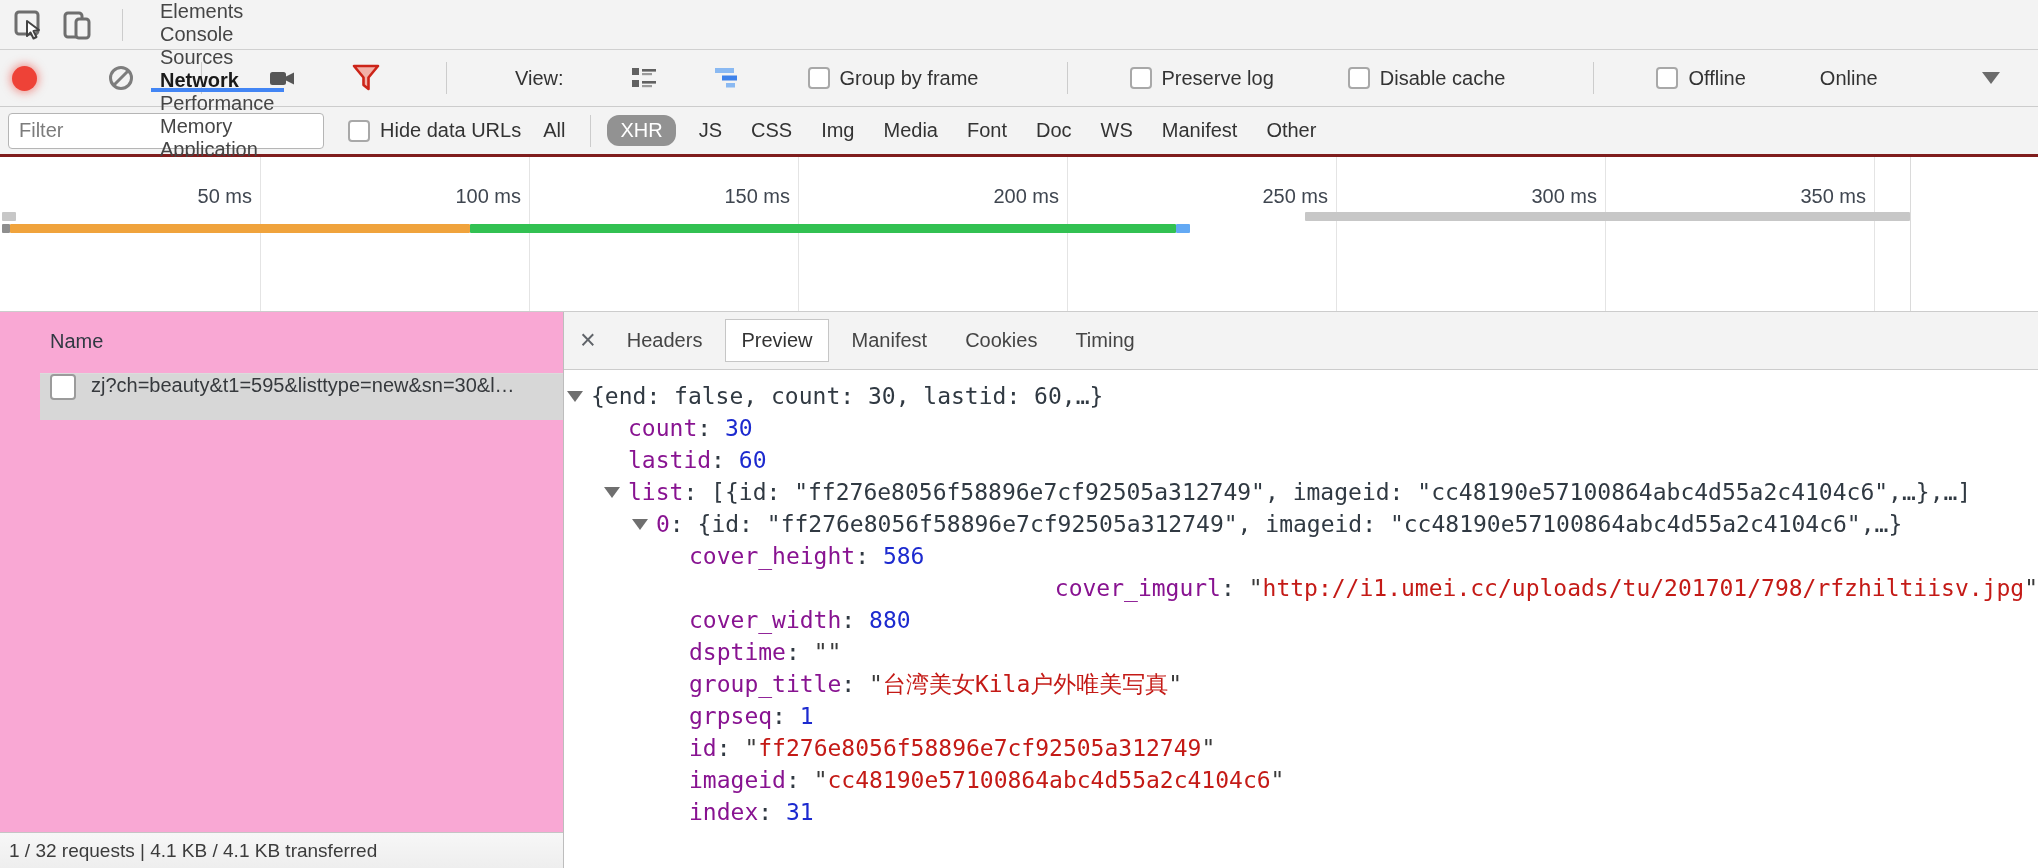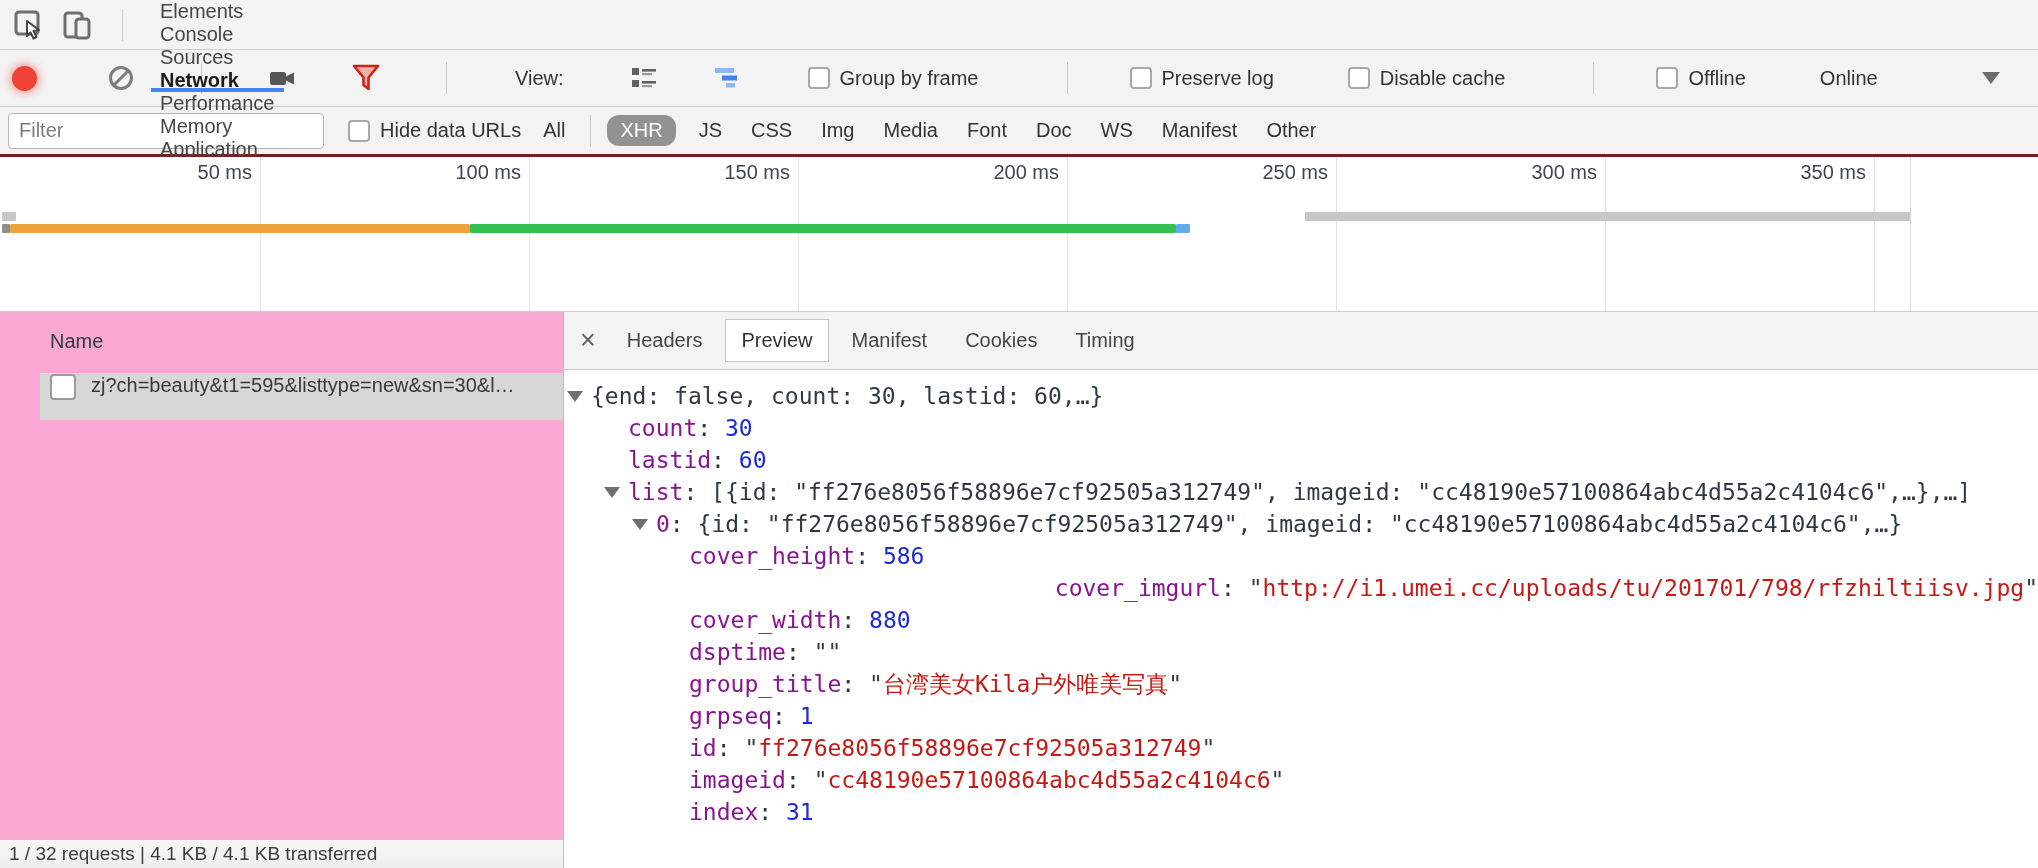--- a/index.html
+++ b/index.html
@@ -54,35 +54,35 @@
     background:#fff; font-size:20px; padding:0 10px; color:#333;
     font-family:"Liberation Sans", sans-serif; outline:none;
   }
   .filter-input::placeholder{color:#7c7c7c;}
   .pill{padding:4px 6px; margin-right:17px; color:#333; white-space:nowrap; border-radius:12px;}
   .pill.active{background:#929292; color:#fff; padding:4px 13px;}
   
   .overview{position:relative; height:155px; background:#fff; border-bottom:1px solid #ccc; overflow:hidden;}
   .gridline{position:absolute; top:0; bottom:0; width:1px; background:#e4e4e4;}
   .tick-label{
-    position:absolute; top:4px; width:150px; text-align:right;
+    position:absolute; top:28px; width:150px; text-align:right;
     font-size:20px; color:#3f4650; white-space:nowrap;
   }
   .ov-bar{position:absolute; height:9px; border-radius:1px;}
   
   .main{position:absolute; top:312px; left:0; right:0; bottom:0; display:flex; background:#fff;}
   .leftpane{width:564px; position:relative; border-right:1px solid #bdbdbd; background:#f9a8d4;padding-left:40px;}
   .name-header{height:62px; border-bottom:1px solid #dcdcdc; font-size:20px; color:#303942; padding:18px 0 0 10px;}
   .request-row{
     height:46px; background:#d7d7d7; display:flex; 
     padding:0 10px; font-size:20px; color:#36393d; white-space:nowrap; overflow:hidden;
   }
   .row-cb{width:26px; height:26px; border:2px solid #9b9b9b; border-radius:4px; background:#fff; margin-right:15px; flex:0 0 auto;}
   .summary-bar{
-    position:absolute; left:0; right:0; bottom:0; height:29px;
+    position:absolute; left:0; right:0; bottom:0; height:36px;
     border-top:1px solid #c5c5c5; background:linear-gradient(#f7f7f7,#eeeeee);
     display:flex; align-items:center; padding:0 9px; font-size:19px; color:#3c3c3c; white-space:nowrap;
   }
   .rightpane{flex:1; position:relative; overflow:hidden; background:#fff;}
   .detail-tabs{
     height:58px; background:#f3f3f3; border-bottom:1px solid #ccc;
     display:flex; align-items:center; font-size:20px; color:#454545; padding-left:10px;
   }
   .close-x{font-size:27px; color:#5f6368; margin:0 16px 0 6px; line-height:1;}
   .dtab{padding:9px 15px; margin-right:8px; white-space:nowrap;}

